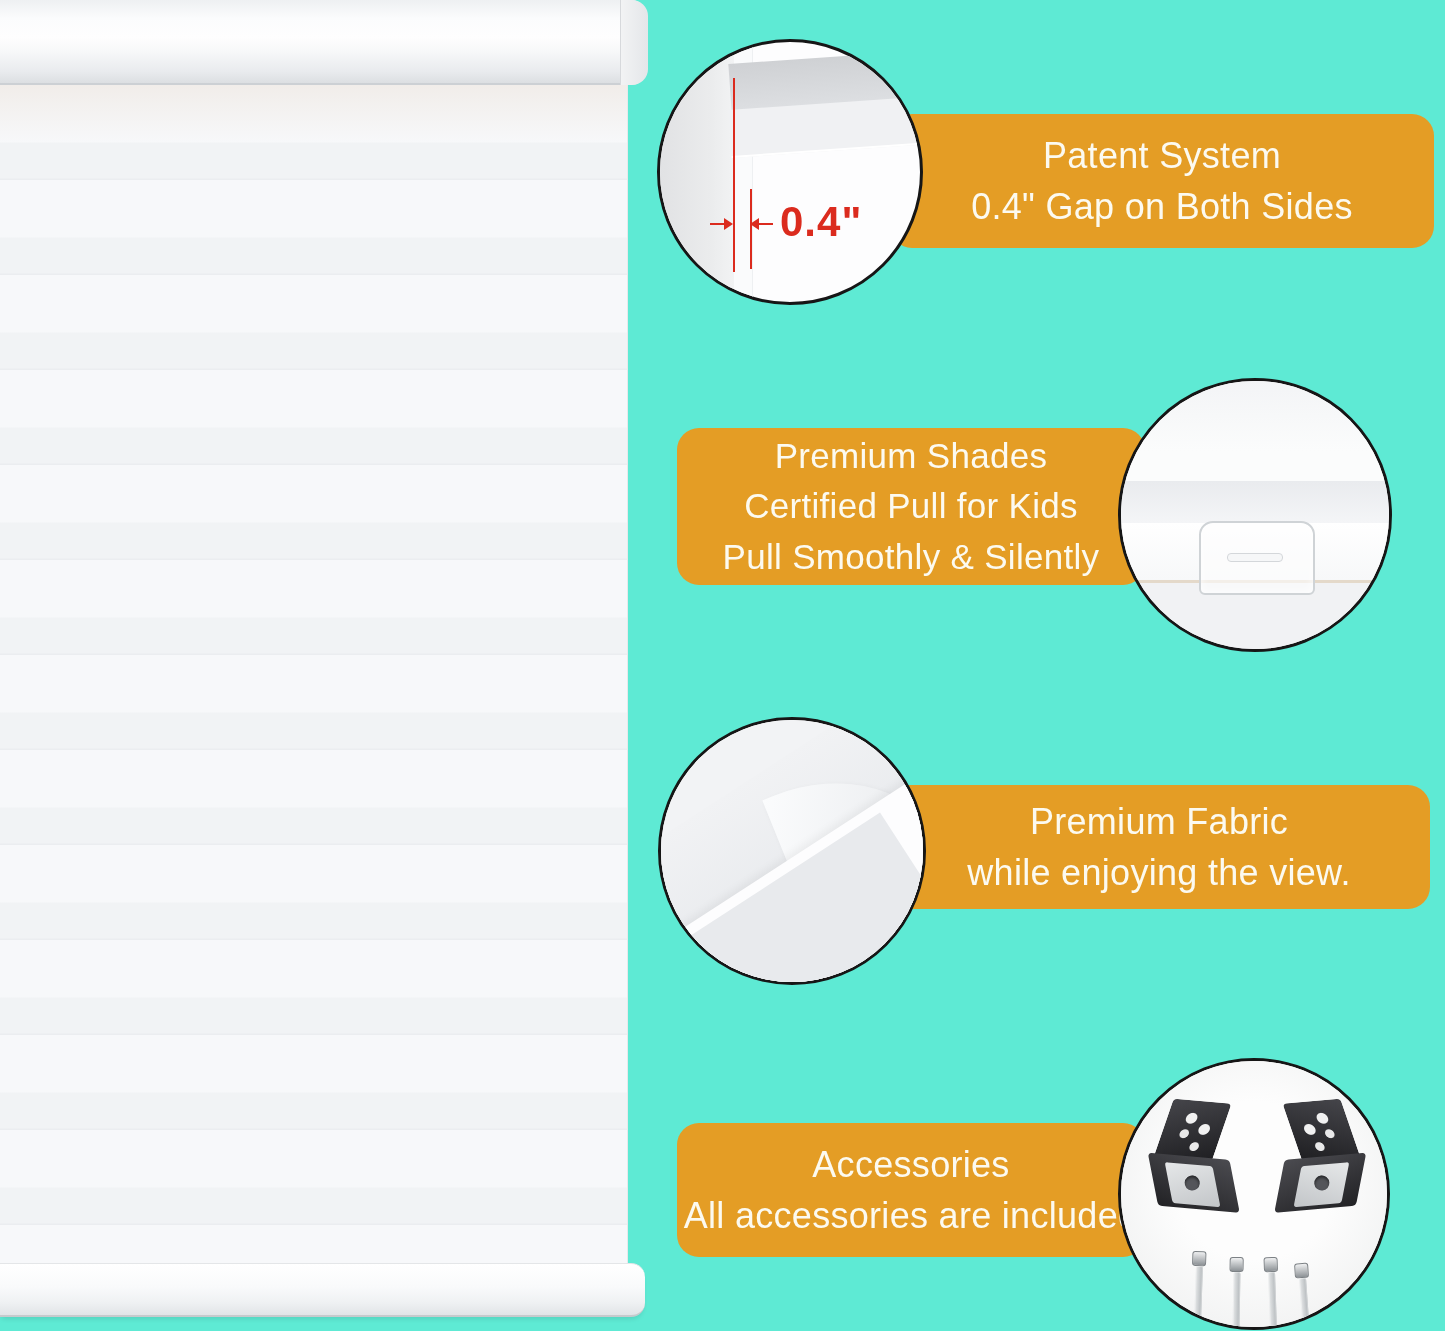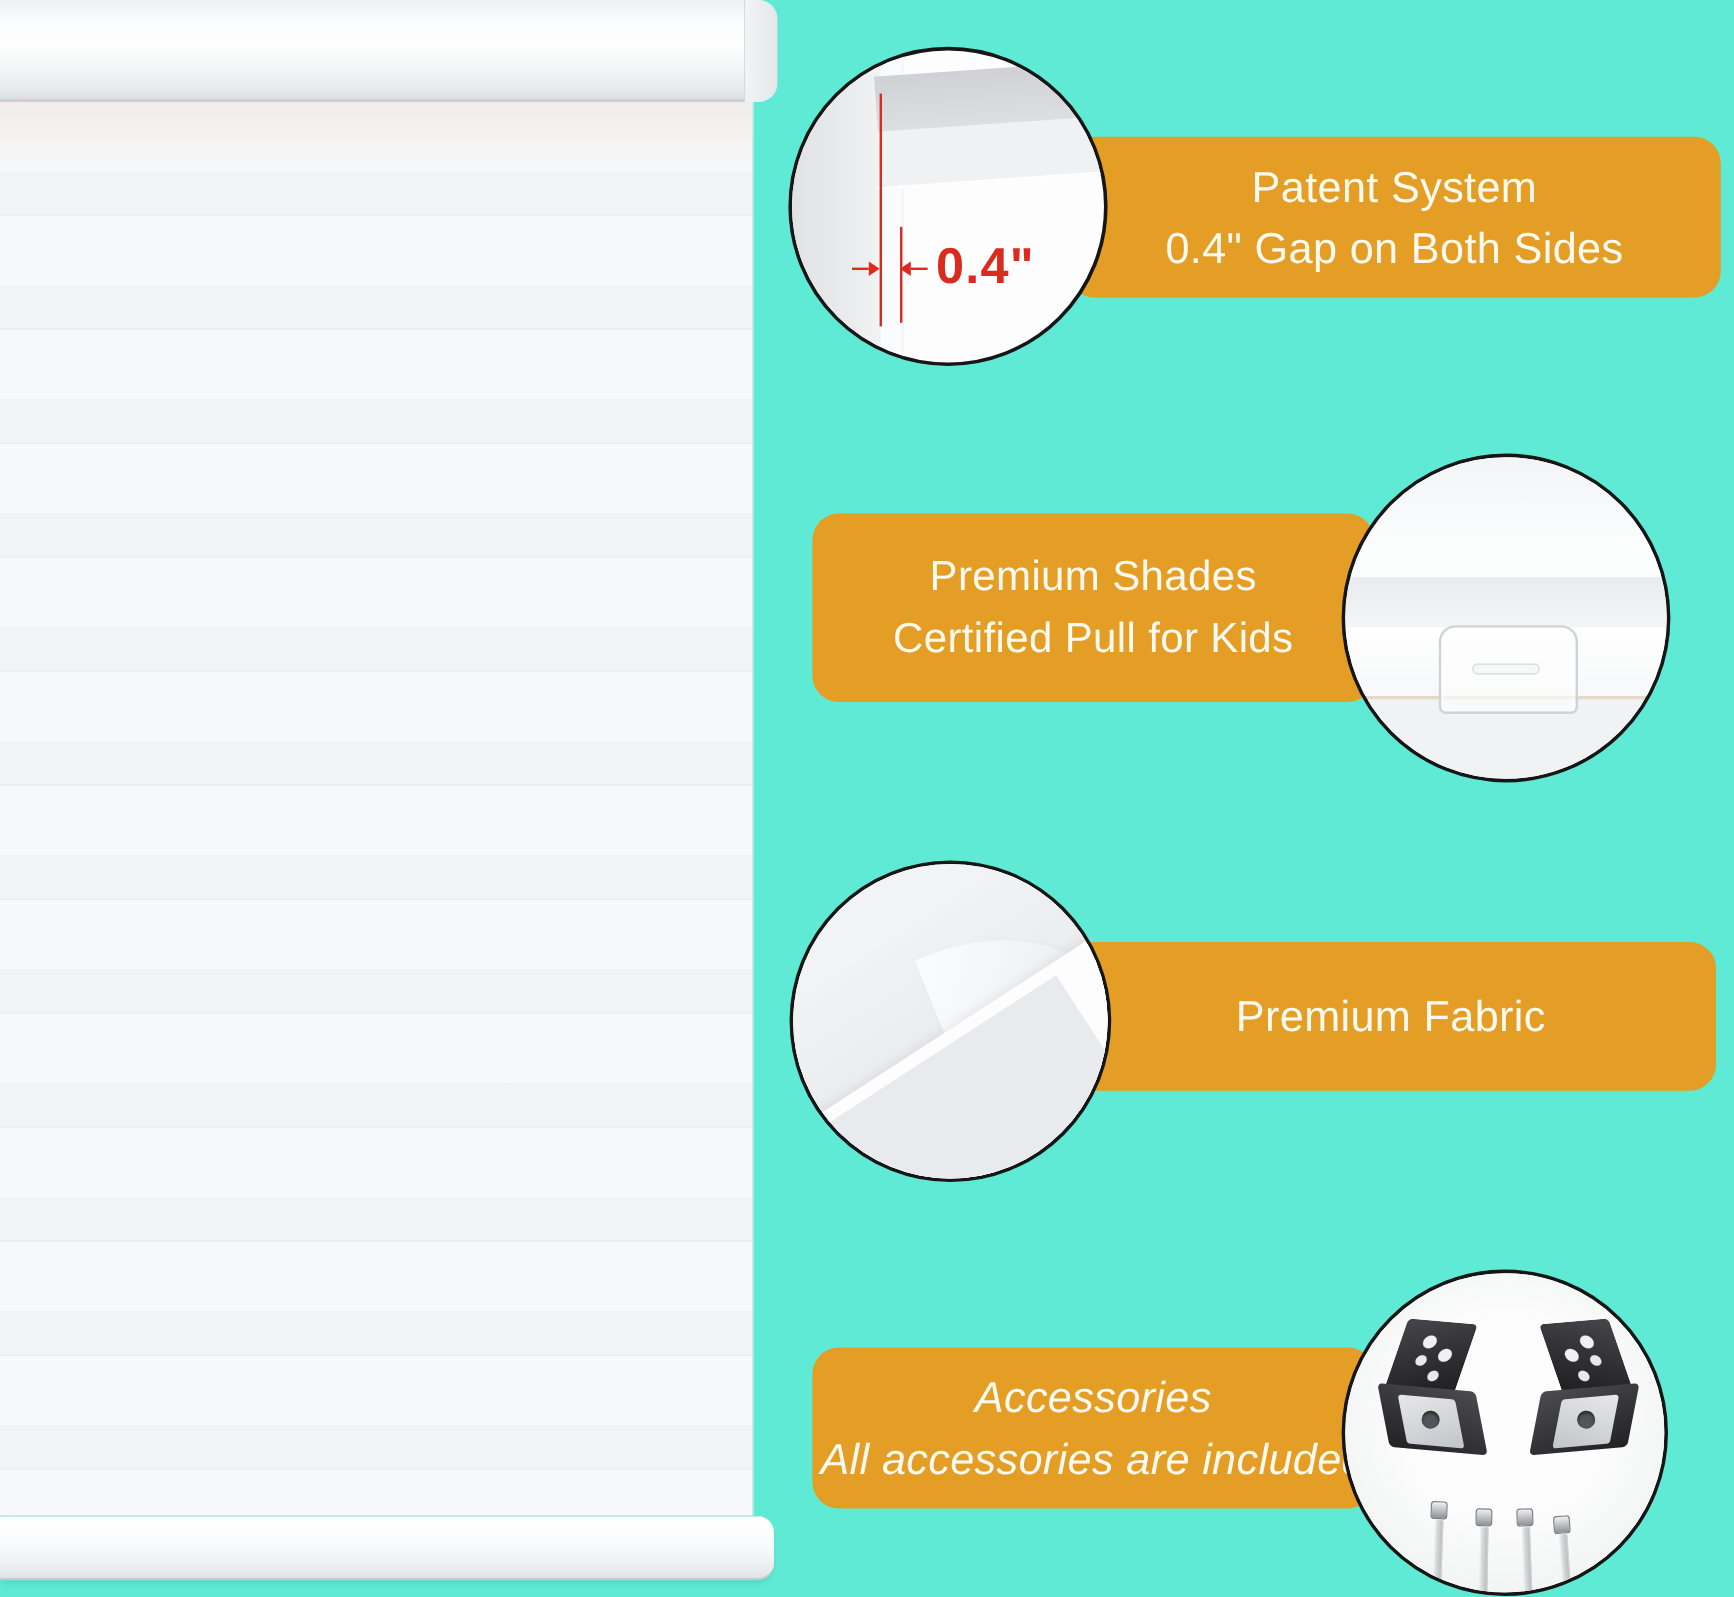--- a/index.html
+++ b/index.html
@@ -28,21 +28,21 @@
     box-shadow:0 4px 5px -2px rgba(0,0,0,.10);}
 
   
   .banner{position:absolute;background:var(--banner);border-radius:22px;color:var(--bannerText);
     display:flex;flex-direction:column;justify-content:center;text-align:center;
     font-size:36px;letter-spacing:.3px;}
   .banner .ln{line-height:1.43;white-space:nowrap;}
   .b1{left:890px;top:114px;width:544px;height:134px;}
   .b2{left:677px;top:428px;width:468px;height:157px;font-size:35px;}
   .b3{left:888px;top:785px;width:542px;height:124px;}
-  .b4{left:677px;top:1123px;width:468px;height:134px;font-style:italic;}
+  .b4{left:677px;top:1123px;width:468px;height:134px;}
 
   
   .circle{position:absolute;border-radius:50%;border:3px solid var(--ring);overflow:hidden;
     background:#fdfdfe;box-sizing:border-box;}
   .circle>div{position:absolute;}
   .c1{left:657px;top:39px;width:266px;height:266px;}
   .c2{left:1118px;top:378px;width:274px;height:274px;}
   .c3{left:658px;top:717px;width:268px;height:268px;}
   .c4{left:1118px;top:1058px;width:272px;height:272px;}
 
@@ -137,35 +137,37 @@
       <div class="arr arr-l-shaft"></div>
       <div class="arr-l-head"></div>
       <div class="c1-label">0.4"</div>
     </div>
   </section>
 
   <section>
     <div class="banner b2">
       <div class="ln">Premium Shades</div>
       <div class="ln">Certified Pull for Kids</div>
+      <div class="ln">Pull Smoothly &amp; Silently</div>
     </div>
     <div class="circle c2">
       <div class="c2-top"></div>
       <div class="c2-shadow"></div>
       <div class="c2-rail"></div>
       <div class="c2-tan"></div>
       <div class="c2-bottom"></div>
       <div class="c2-tab"></div>
       <div class="c2-slot"></div>
     </div>
   </section>
 
   <section>
     <div class="banner b3">
       <div class="ln">Premium Fabric</div>
+      <div class="ln">while enjoying the view.</div>
     </div>
     <div class="circle c3">
       <div class="c3-base"></div>
       <div class="c3-s1"></div>
       <div class="c3-curl"></div>
       <div class="c3-s2"></div>
       <div class="c3-s3"></div>
     </div>
   </section>
 

